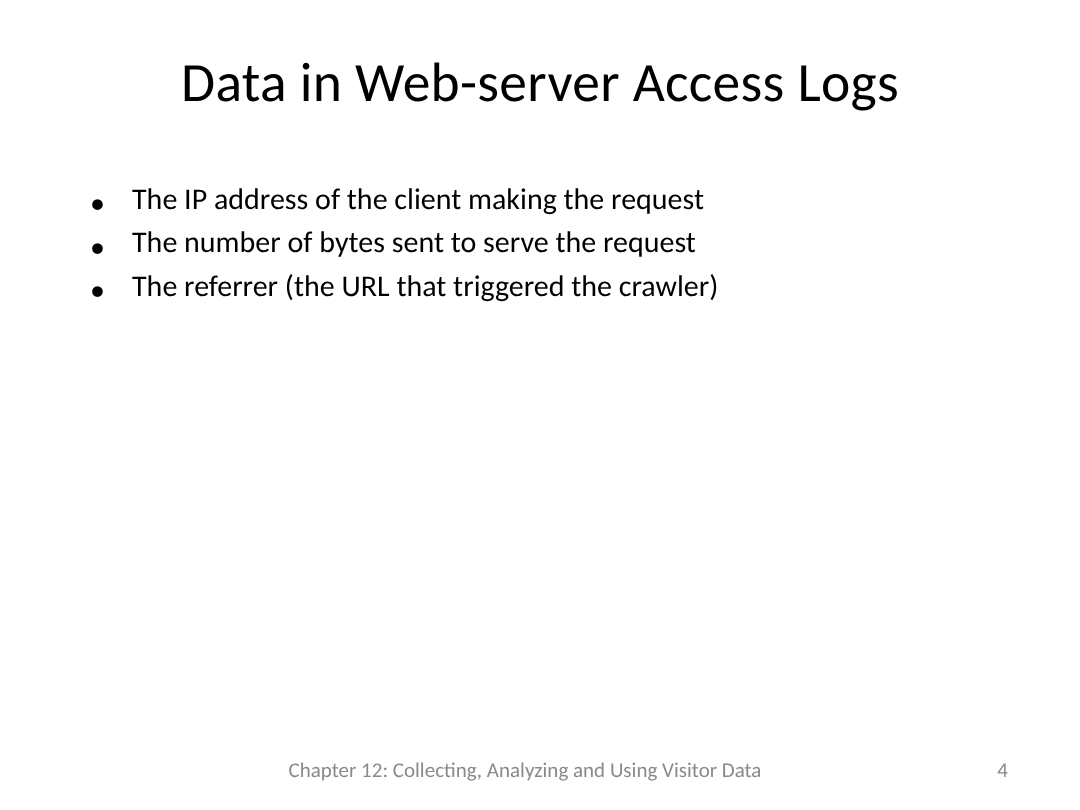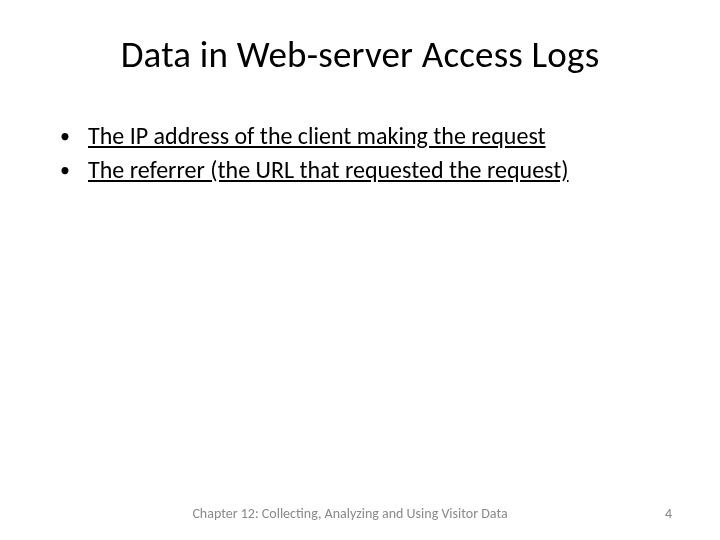--- a/index.html
+++ b/index.html
@@ -24,25 +24,24 @@
     margin-top: 4px;
     margin-bottom: 44px;
     letter-spacing: 0.2px;
   }
   .bullets {
     list-style: none;
     padding-left: 34px;
   }
   .bullets li {
     position: relative;
-    font-size: 24px;
+    font-size: 20px;
     line-height: 1.25;
     margin-bottom: 4px;
     padding-left: 6px;
-    text-decoration: underline;
   }
   .bullets li::before {
     content: "•";
     position: absolute;
     left: -22px;
     top: 0;
     font-size: 20px;
     line-height: 1.5;
   }
   .footer {
@@ -72,21 +71,22 @@
 </style>
 </head>
 <body>
 
 <div class="slide">
 
   <h1 class="title">Data in Web-server Access Logs</h1>
 
   <ul class="bullets">
     <li>The IP address of the client making the request</li>
-    <li>The referrer (the URL that requested the request)</li>
+    <li>The number of bytes sent to serve the request</li>
+    <li>The referrer (the URL that triggered the crawler)</li>
   </ul>
 
   <div class="footer">
     <div class="footer-spacer"></div>
     <div class="footer-text">Chapter 12: Collecting, Analyzing and Using Visitor Data</div>
     <div class="page-num">4</div>
   </div>
 
 </div>
 

